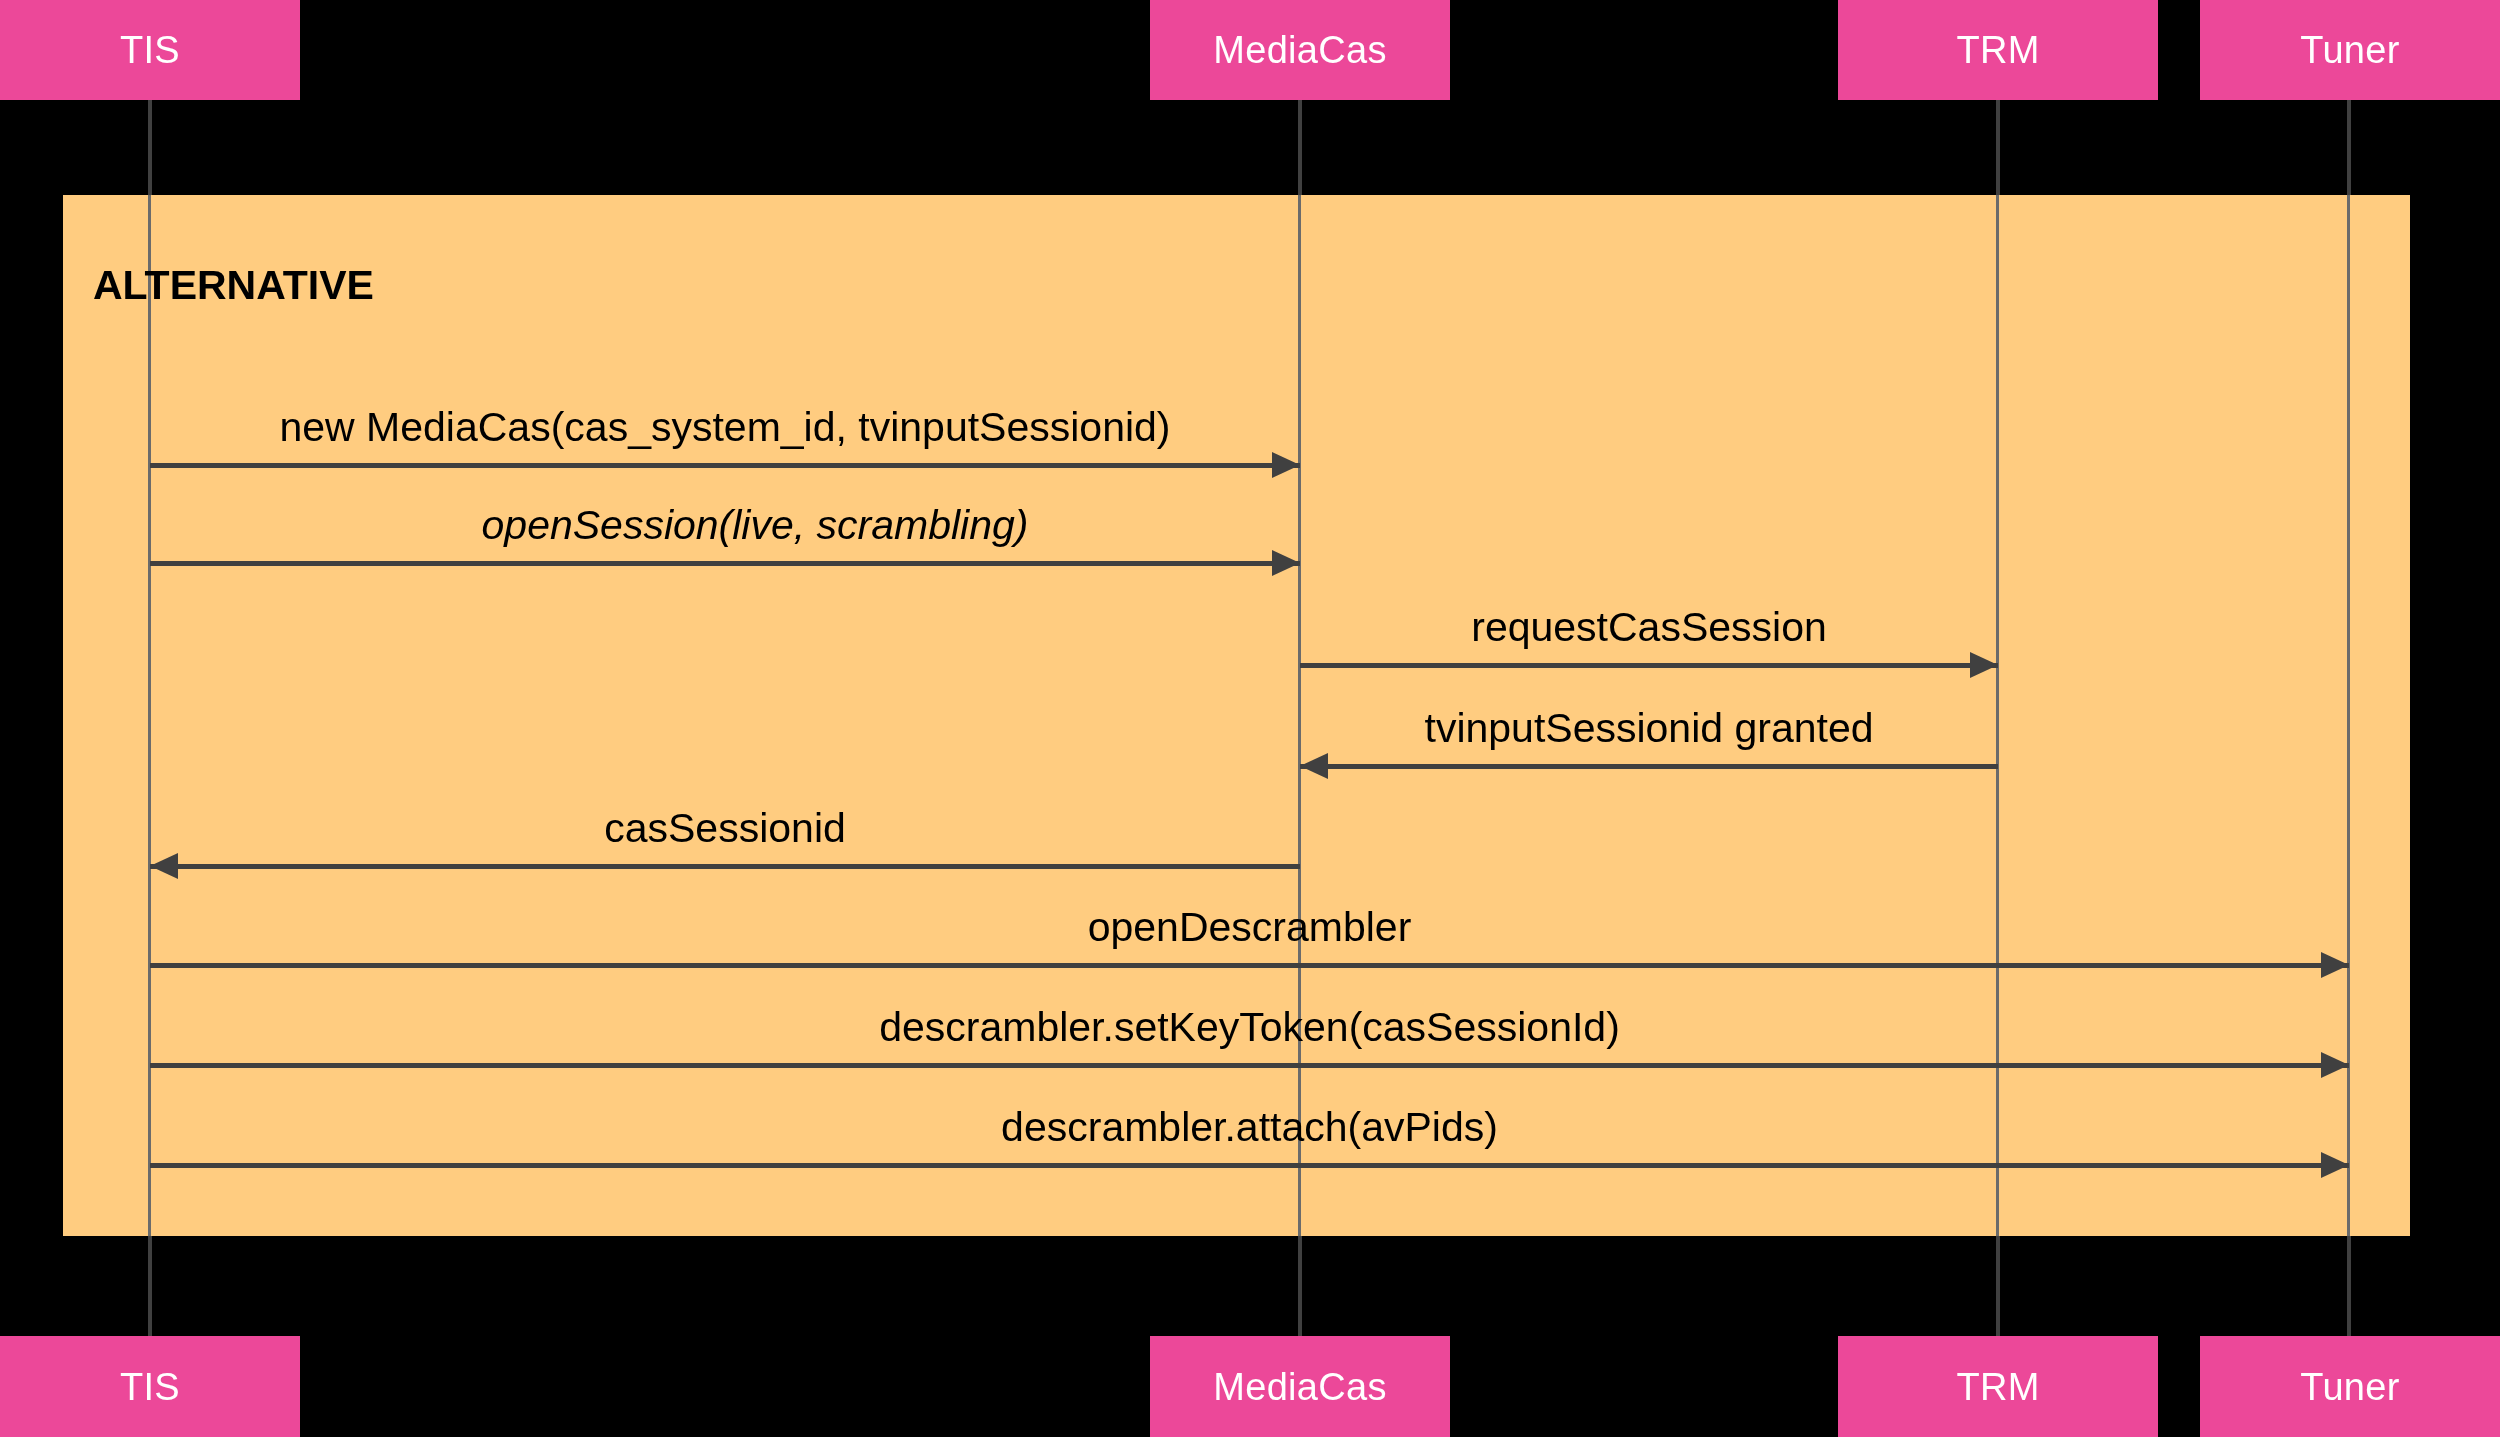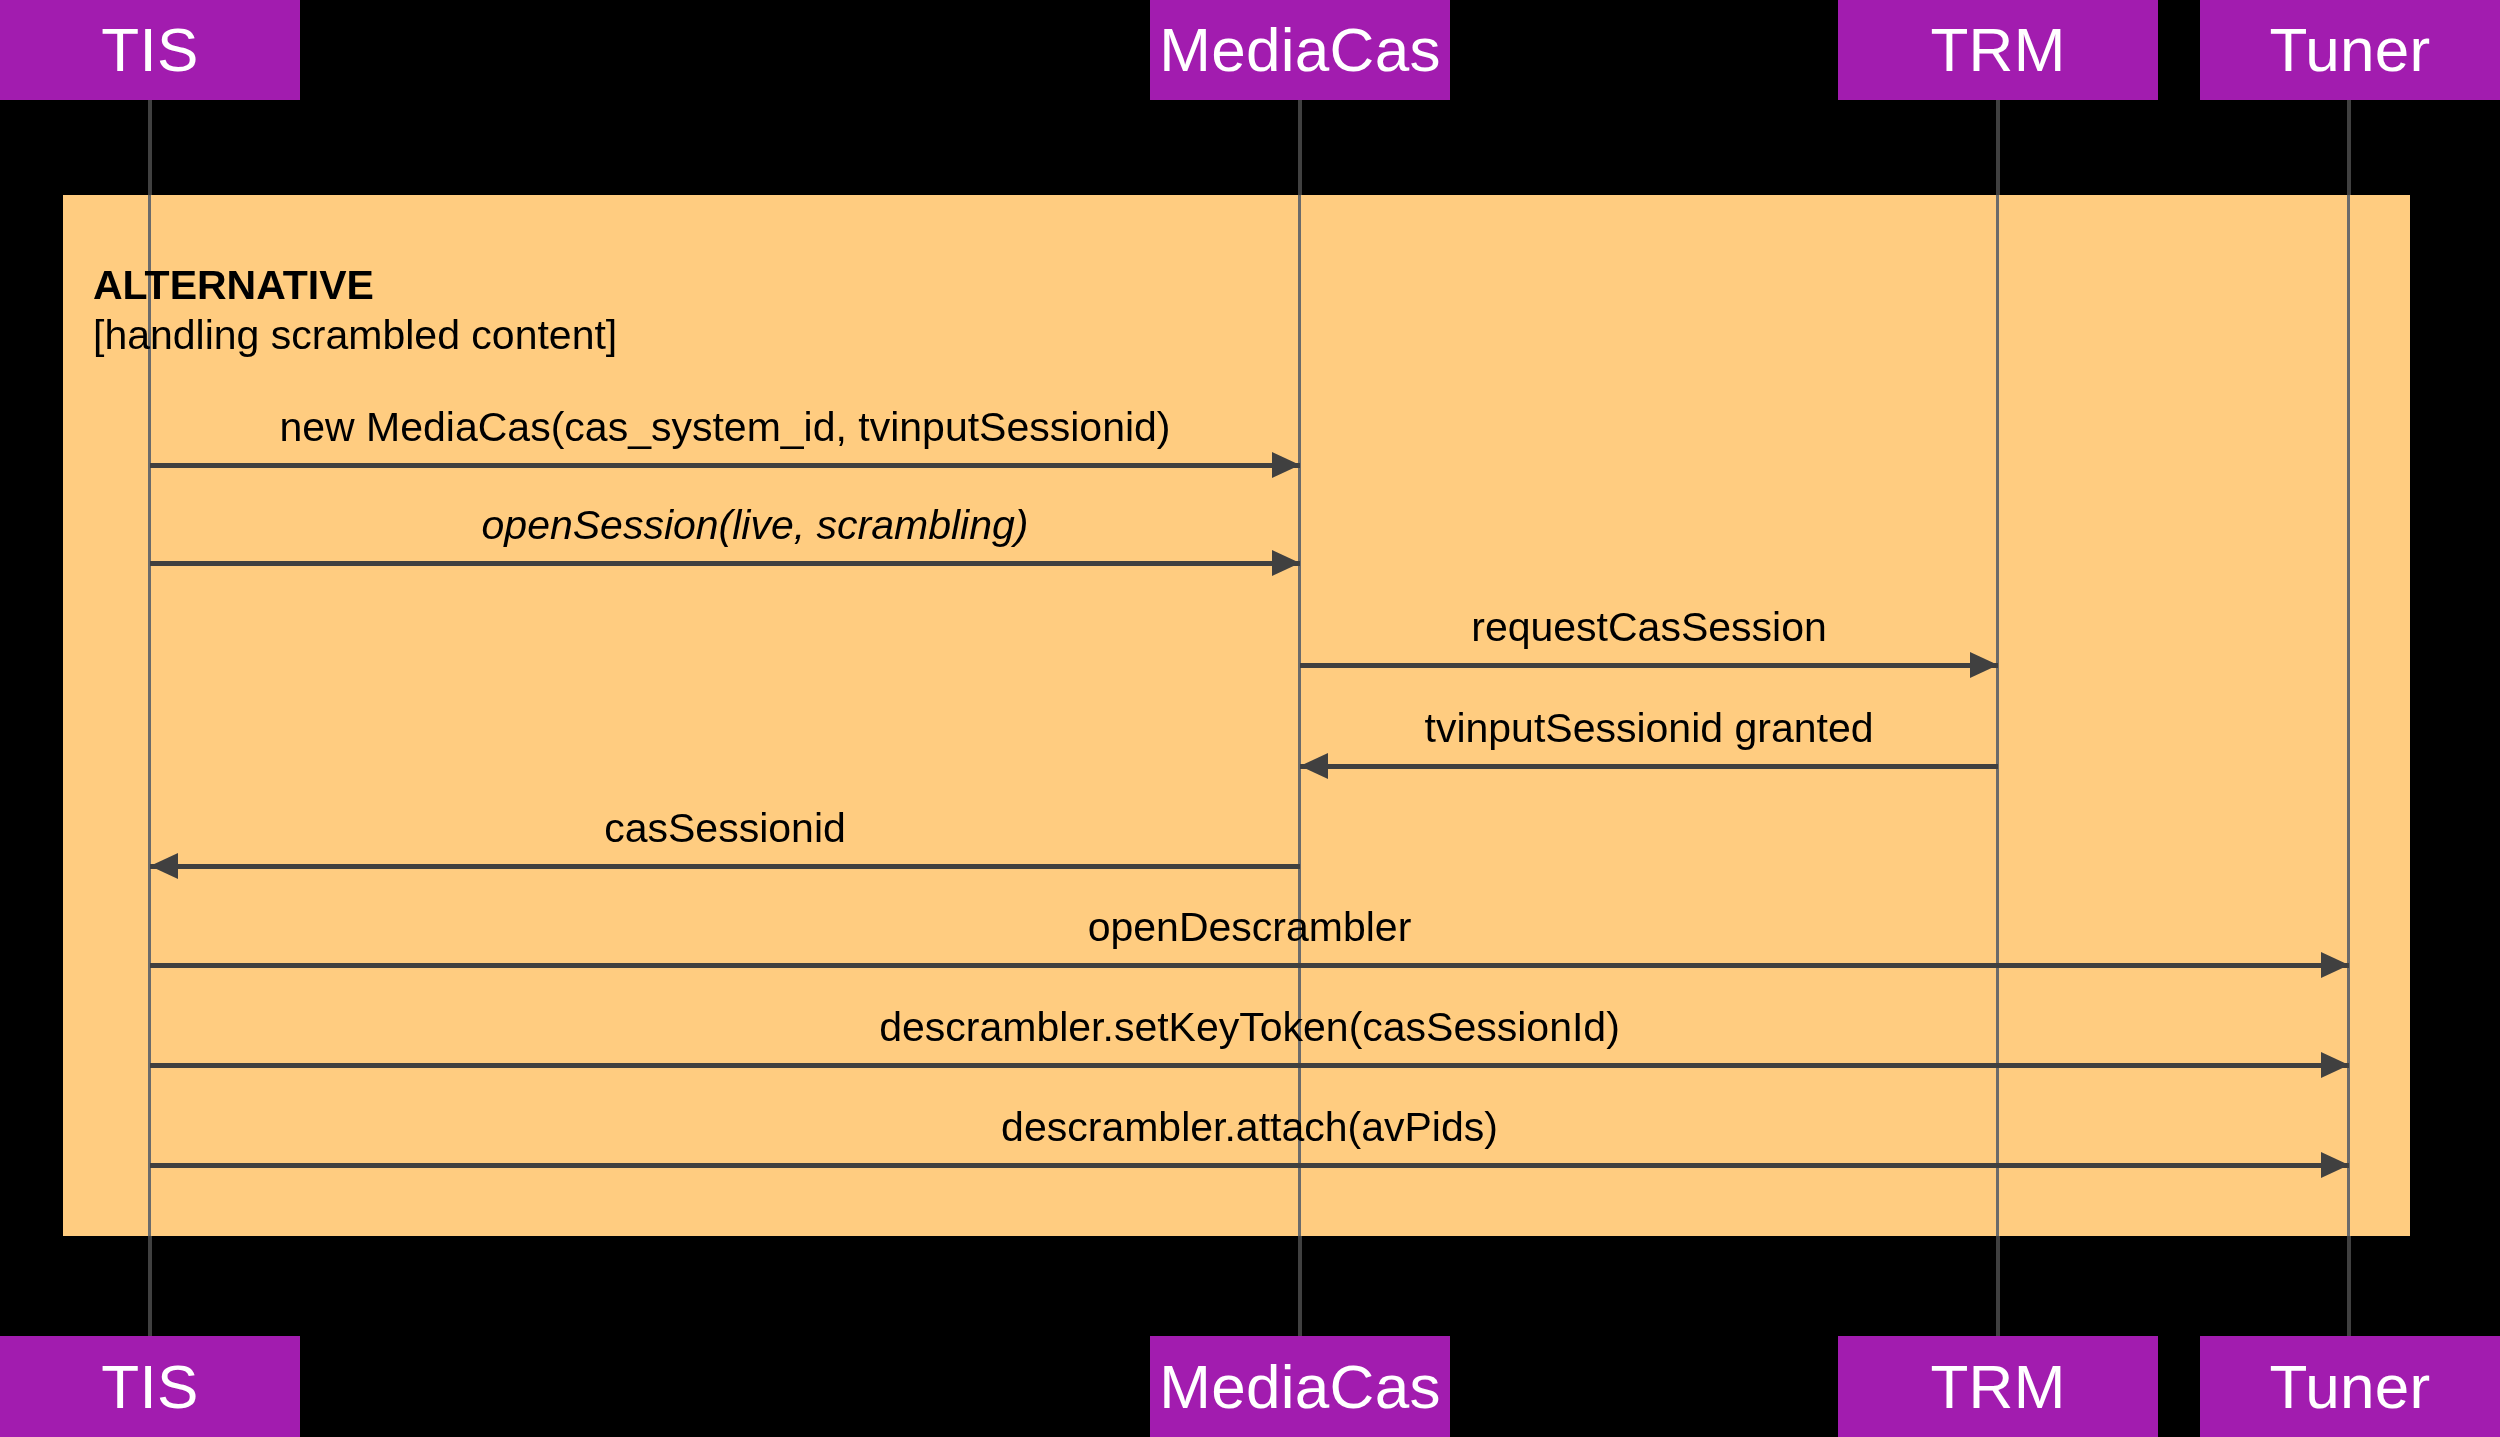--- a/index.html
+++ b/index.html
@@ -13,26 +13,26 @@
   #canvas {
     position: relative;
     width: 2500px;
     height: 1437px;
     background: #000000;
     overflow: hidden;
   }
   
   .participant-box {
     position: absolute;
-    background: #a21caf;
+    background: #ec4899;
     color: #FFFFFF;
     display: flex;
     align-items: center;
     justify-content: center;
-    font-size: 62px;
+    font-size: 38px;
     line-height: 1;
     letter-spacing: 0.3px;
     box-sizing: border-box;
   }
   
   .lifeline {
     position: absolute;
     width: 4px;
     background: #404040;
     transform: translateX(-2px);
@@ -99,21 +99,20 @@
     <div class="lifeline" style="left: 150px; top: 100px; height: 1236px;"></div>
     <div class="lifeline" style="left: 1300px; top: 100px; height: 1236px;"></div>
     <div class="lifeline" style="left: 1998px; top: 100px; height: 1236px;"></div>
     <div class="lifeline" style="left: 2349px; top: 100px; height: 1236px;"></div>
     <div class="frame" style="left: 63px; top: 195px; width: 2347px; height: 1041px;"></div>
     <div class="lifeline" style="left: 150px; top: 195px; height: 1041px; background: rgb(107, 107, 107); width: 3px;"></div>
     <div class="lifeline" style="left: 1300px; top: 195px; height: 1041px; background: rgb(107, 107, 107); width: 3px;"></div>
     <div class="lifeline" style="left: 1998px; top: 195px; height: 1041px; background: rgb(107, 107, 107); width: 3px;"></div>
     <div class="lifeline" style="left: 2349px; top: 195px; height: 1041px; background: rgb(107, 107, 107); width: 3px;"></div>
     <div class="frame-label" style="left: 93px; top: 220px; margin-top: 42px;">ALTERNATIVE</div>
-    <div class="frame-guard" style="left: 93px; top: 312px;">[handling scrambled content]</div>
     <div class="message" style="left: 150px; top: 465px; width: 1150px;">
       <div class="msg-line" style="width: 1150px;"></div>
       <div class="msg-head right" style="left: 1122px;"></div>
       <div class="msg-label" style="left: 575px;">new MediaCas(cas_system_id, tvinputSessionid)</div>
     </div>
     <div class="message" style="left: 150px; top: 563px; width: 1150px;">
       <div class="msg-line" style="width: 1150px;"></div>
       <div class="msg-head right" style="left: 1122px;"></div>
       <div class="msg-label" style="left: 605px; font-style: italic;">openSession(live, scrambling)</div>
     </div>

